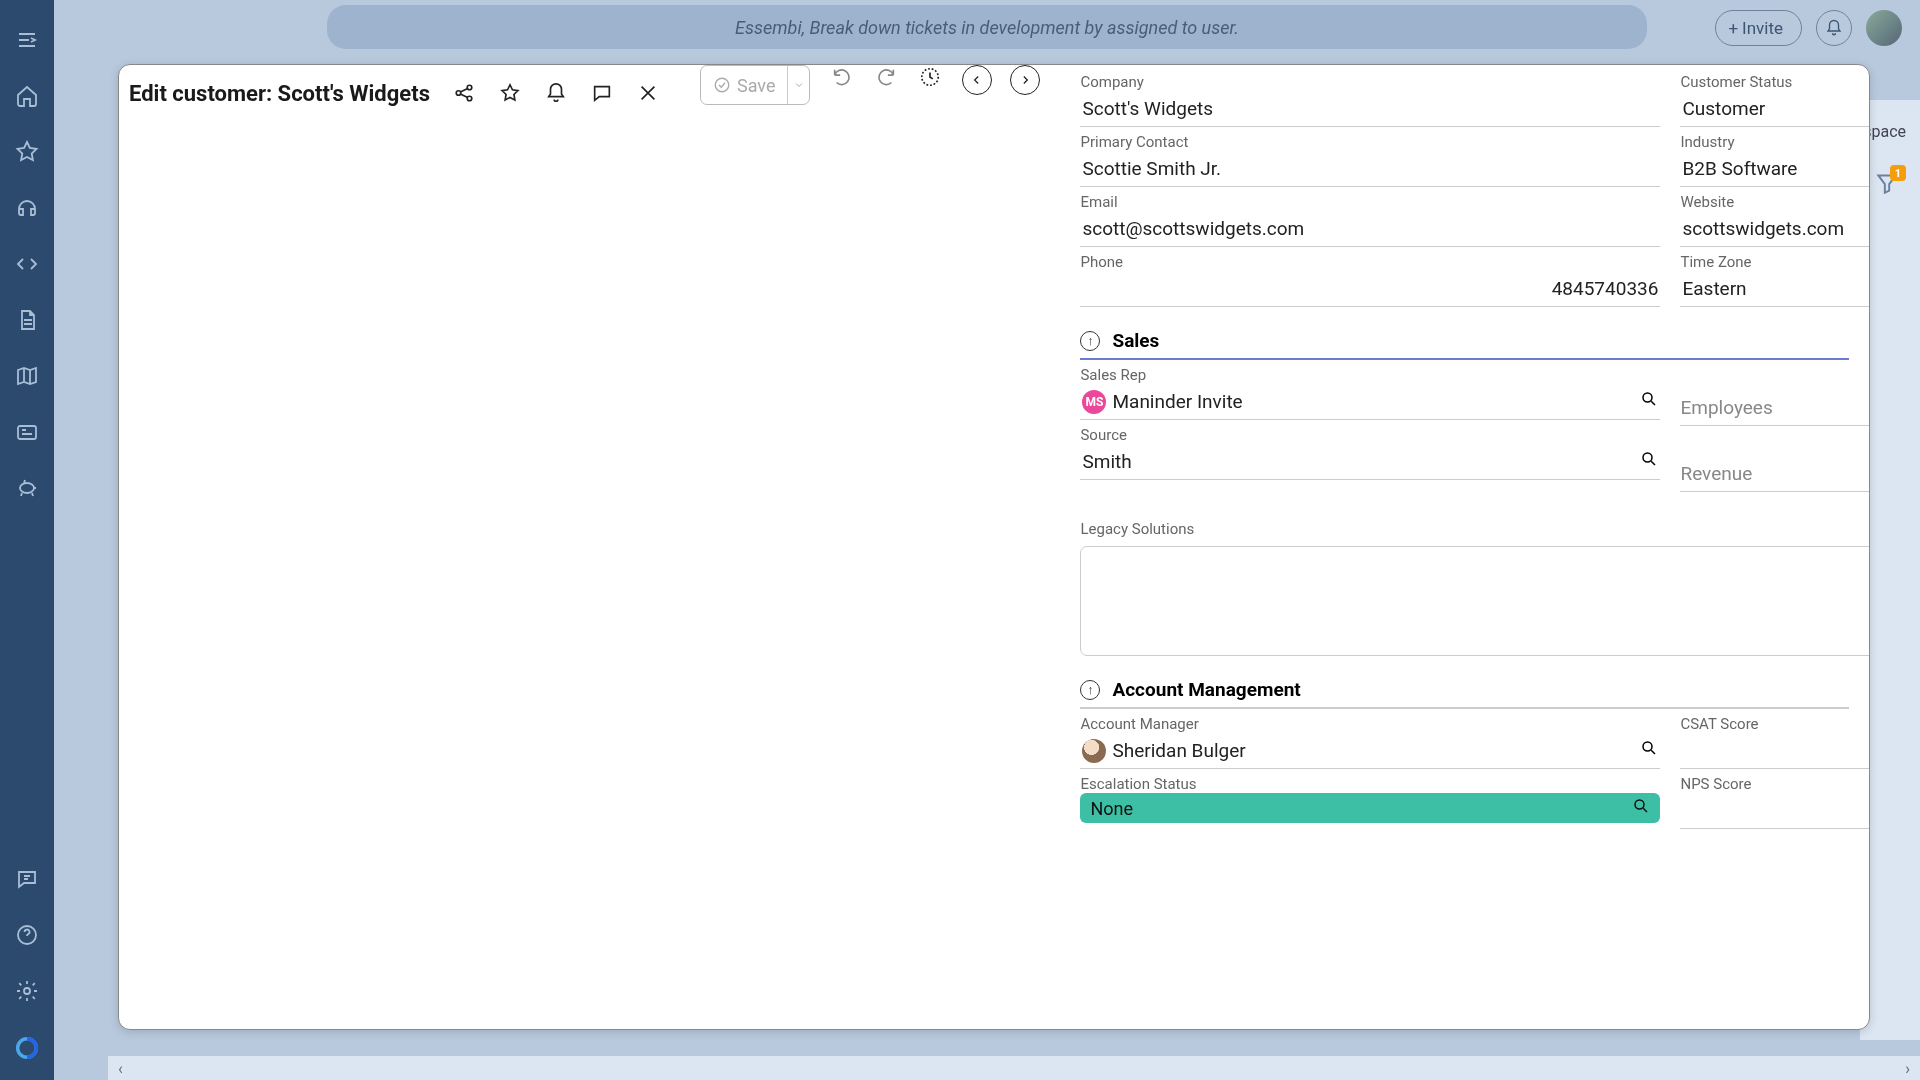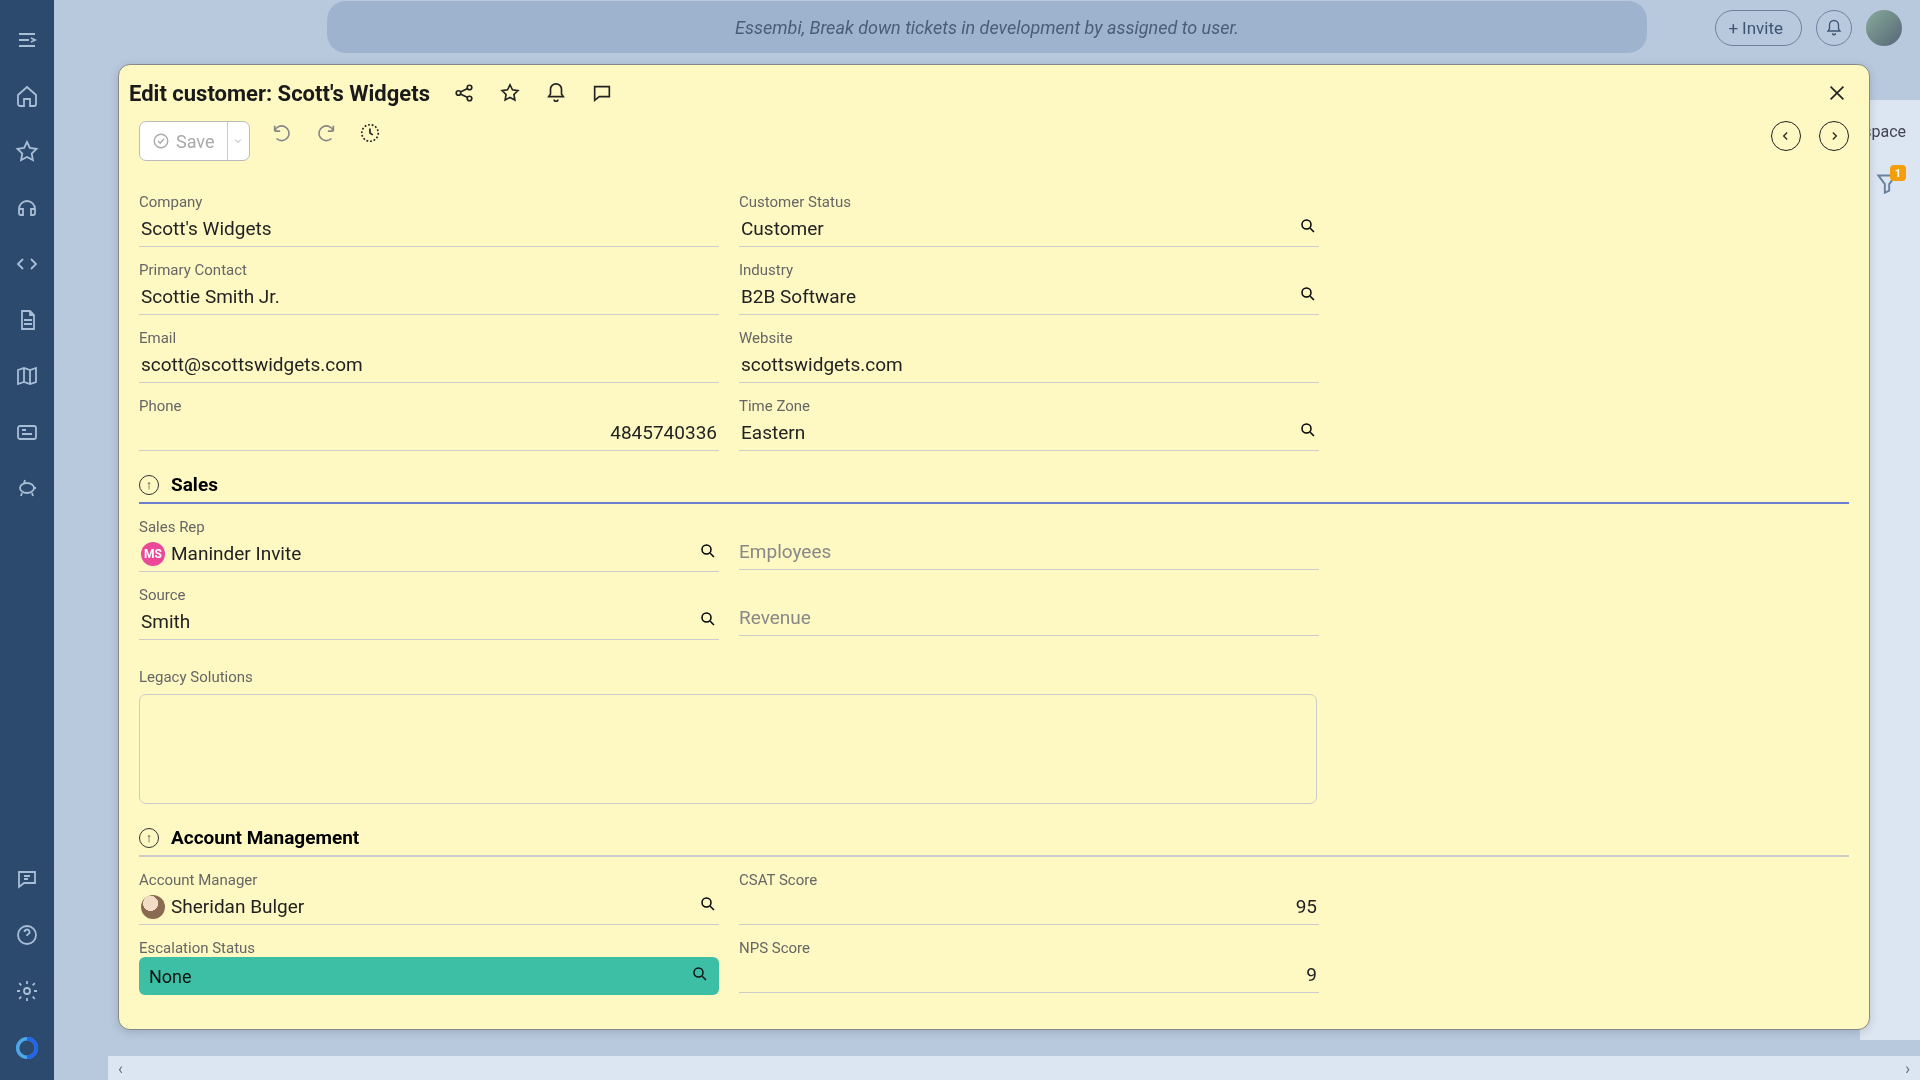--- a/index.html
+++ b/index.html
@@ -26,41 +26,41 @@
 .rail-logo svg { width:28px; height:28px; }
 
 
 .main-area { flex:1; display:flex; flex-direction:column; position:relative; }
 .top-bar {
   height: 54px;
   display:flex; align-items:center; justify-content:center;
   padding: 0 18px;
 }
 .search-pill {
-  width: 1320px; height: 52px;
+  width: 1320px; height: 44px;
   background: rgba(140,165,195,.6);
   border-radius: 19px;
   display:flex; align-items:center; justify-content:center;
   color:#4a5d78; font-style: italic; font-size:18px;
 }
 .top-right { position:absolute; right:18px; top:10px; display:flex; align-items:center; gap:14px; }
 .invite-btn {
   height:36px; padding:0 18px 0 12px; border:1.5px solid #6a829e; border-radius:18px;
   background:transparent; color:#3b5573; display:flex; align-items:center; gap:4px;
   font-size:17px;
 }
 .bell-btn { width:36px; height:36px; border:1.5px solid #6a829e; border-radius:50%;
   display:flex; align-items:center; justify-content:center; color:#3b5573; }
 .avatar-img { width:36px; height:36px; border-radius:50%; background:linear-gradient(135deg,#8a9,#567); }
 
 
 .modal-backdrop {
   position:absolute; left:64px; top:64px; right:50px; bottom:50px;
-  background:#fef9c3; border:1px solid #888; border-radius:12px;
-  display:flex; flex-direction:column;
+  background:#ffffff; border:1px solid #888; border-radius:12px;
+  display:flex; flex-direction:row;
   box-shadow: 0 2px 10px rgba(0,0,0,.15);
 }
 .modal-header {
   height:56px; display:flex; align-items:center; padding:0 20px 0 10px; gap:22px;
 }
 .modal-title { font-size:22px; font-weight:700; color:#1a1a1a; }
 .hdr-icon { width:24px; height:24px; color:#222; display:flex; align-items:center; justify-content:center; }
 .hdr-icon svg { width:22px; height:22px; stroke:currentColor; fill:none; stroke-width:1.8; }
 .close-x { margin-left:auto; }
 
@@ -81,21 +81,21 @@
 .nav-arrow { width:30px; height:30px; border:1.8px solid #222; border-radius:50%;
   display:flex; align-items:center; justify-content:center; }
 
 .form-scroll {
   flex:1; overflow-y:auto; padding: 2px 20px 20px 20px; position:relative;
 }
 .form-scroll::-webkit-scrollbar { width:12px; }
 .form-scroll::-webkit-scrollbar-thumb { background:#ccc; border-radius:6px; }
 
 .two-col { display:grid; grid-template-columns: 580px 580px; column-gap:20px; }
-.field { margin-top: 14px; }
+.field { margin-top: 6px; }
 .field-label { font-size:15px; color:#666; }
 .field-line {
   height:36px; border-bottom:1px solid #ccc;
   display:flex; align-items:center; padding: 0 2px;
   font-size:19px; color:#222;
 }
 .field-line .srch { margin-left:auto; color:#000; }
 .field-line input {
   border:none; outline:none; font-size:19px; width:100%; background:transparent;
   color:#222;
@@ -121,21 +121,21 @@
 .section-title { font-size:19px; font-weight:700; }
 
 .textarea-box {
   margin-top:8px; height:110px; border:1px solid #ccc; border-radius:7px;
 }
 
 .placeholder-line { border-bottom:1px solid #ccc; height:36px;
   display:flex; align-items:center; font-size:19px; color:#888; margin-top:30px;}
 
 .escal {
-  background:#3cbfa4; border-radius:6px; height:38px; padding:0 10px;
+  background:#3cbfa4; border-radius:6px; height:30px; padding:0 10px;
   display:flex; align-items:center; color:#111; font-size:18px;
 }
 .escal .srch { margin-left:auto; }
 
 .srch svg { width:18px; height:18px; stroke:currentColor; fill:none; stroke-width:2; }
 
 
 .bg-strip-right {
   position:absolute; right:0; top:100px; width:60px; height:calc(100% - 140px);
   background:#dce6f2;

